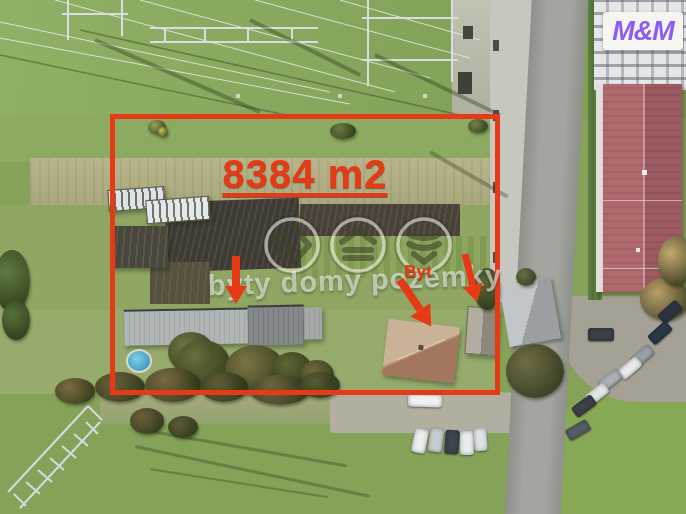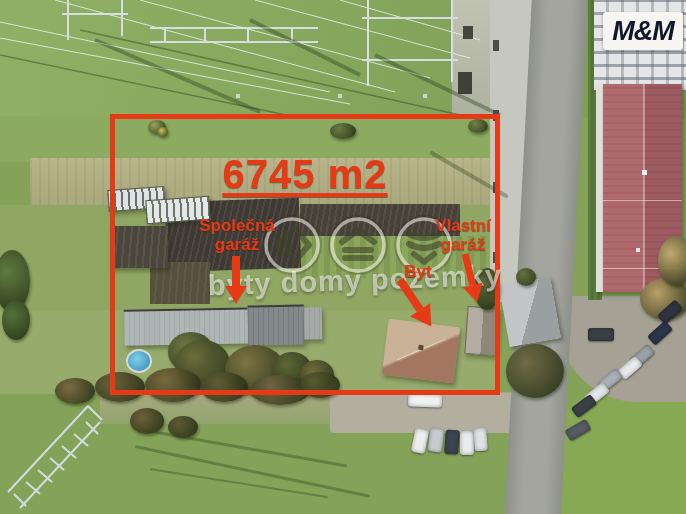--- a/index.html
+++ b/index.html
@@ -182,25 +182,23 @@
         <path d="M146,32 q15,8 30,0"></path>
         <path d="M151,42 L161,50 L171,42"></path>
       </g>
     </g>
   </svg>
   <div class="abs" style="left:205px;top:264px;width:300px;z-index:6;text-align:center;font-weight:bold;font-size:29px;
               letter-spacing:1px;color:rgba(255,255,255,.55);transform:rotate(-2deg);
               text-shadow:0 2px 3px rgba(40,40,28,.4);">byty domy pozemky</div>
 
   <div class="red-label" style="left:113px;top:152px;width:384px;font-size:40px;letter-spacing:1px;">
-    <span style="text-decoration:underline;text-decoration-thickness:4px;text-underline-offset:5px;">6745 m2</span>
-  </div>
-  <div class="red-label" style="left:188px;top:216px;width:98px;font-size:17px;">Společná garáž</div>
+    <span style="text-decoration:underline;text-decoration-thickness:4px;text-underline-offset:5px;">8384 m2</span>
+  </div>
   <div class="red-label" style="left:396px;top:262px;width:44px;font-size:17px;text-align:center;">Byt</div>
-  <div class="red-label" style="left:424px;top:216px;width:78px;font-size:17px;">Vlastní garáž</div>
 
   <svg class="overlay" width="686" height="514" style="z-index:7;color:var(--accent,#e63a17);">
     <g fill="currentColor">
       <g transform="translate(236,256) rotate(90)">
         <rect x="0" y="-4" width="30" height="8"></rect>
           <polygon points="30,-11 30,11 48,0"></polygon>
       </g>
     </g>
     <g fill="currentColor">
       <g transform="translate(400,280) rotate(56)">
@@ -212,21 +210,21 @@
       <g transform="translate(465,254) rotate(76)">
         <rect x="0" y="-3.5" width="32" height="7"></rect>
           <polygon points="32,-10 32,10 50,0"></polygon>
       </g>
     </g>
   </svg>
 
   <div class="abs" style="left:601px;top:12px;width:84px;height:58px;z-index:8;">
     <div class="abs" style="left:2px;top:0;width:80px;height:38px;background:#f6f5f2;border-radius:3px;
                 box-shadow:0 1px 3px rgba(0,0,0,.35);text-align:center;">
-      <span style="font-size:27px;font-weight:bold;font-style:italic;color:#0f172a;letter-spacing:-1px;line-height:38px;">M&amp;M</span>
+      <span style="font-size:27px;font-weight:bold;font-style:italic;color:#8b5cf6;letter-spacing:-1px;line-height:38px;">M&amp;M</span>
     </div>
   </div>
 
 <div class="tree" style="left: 168px; top: 332px; width: 46px; height: 40px; background: radial-gradient(circle at 35% 35%, rgb(109, 117, 66), rgba(30, 40, 15, 0.9));"></div>
     <div class="tree" style="left: 175px; top: 340px; width: 55px; height: 48px; background: radial-gradient(circle at 35% 35%, rgb(107, 111, 62), rgba(30, 40, 15, 0.9));"></div>
     <div class="tree" style="left: 225px; top: 345px; width: 60px; height: 50px; background: radial-gradient(circle at 35% 35%, rgb(124, 115, 68), rgba(30, 40, 15, 0.9));"></div>
     <div class="tree" style="left: 272px; top: 352px; width: 40px; height: 36px; background: radial-gradient(circle at 35% 35%, rgb(93, 102, 54), rgba(30, 40, 15, 0.9));"></div>
     <div class="tree" style="left: 300px; top: 360px; width: 34px; height: 30px; background: radial-gradient(circle at 35% 35%, rgb(111, 106, 60), rgba(30, 40, 15, 0.9));"></div>
     <div class="tree" style="left: 474px; top: 268px; width: 26px; height: 42px; background: radial-gradient(circle at 35% 35%, rgb(93, 104, 57), rgba(30, 40, 15, 0.9));"></div>
     <div class="tree" style="left: 506px; top: 344px; width: 58px; height: 54px; background: radial-gradient(circle at 35% 35%, rgb(111, 107, 68), rgba(30, 40, 15, 0.9));"></div>

